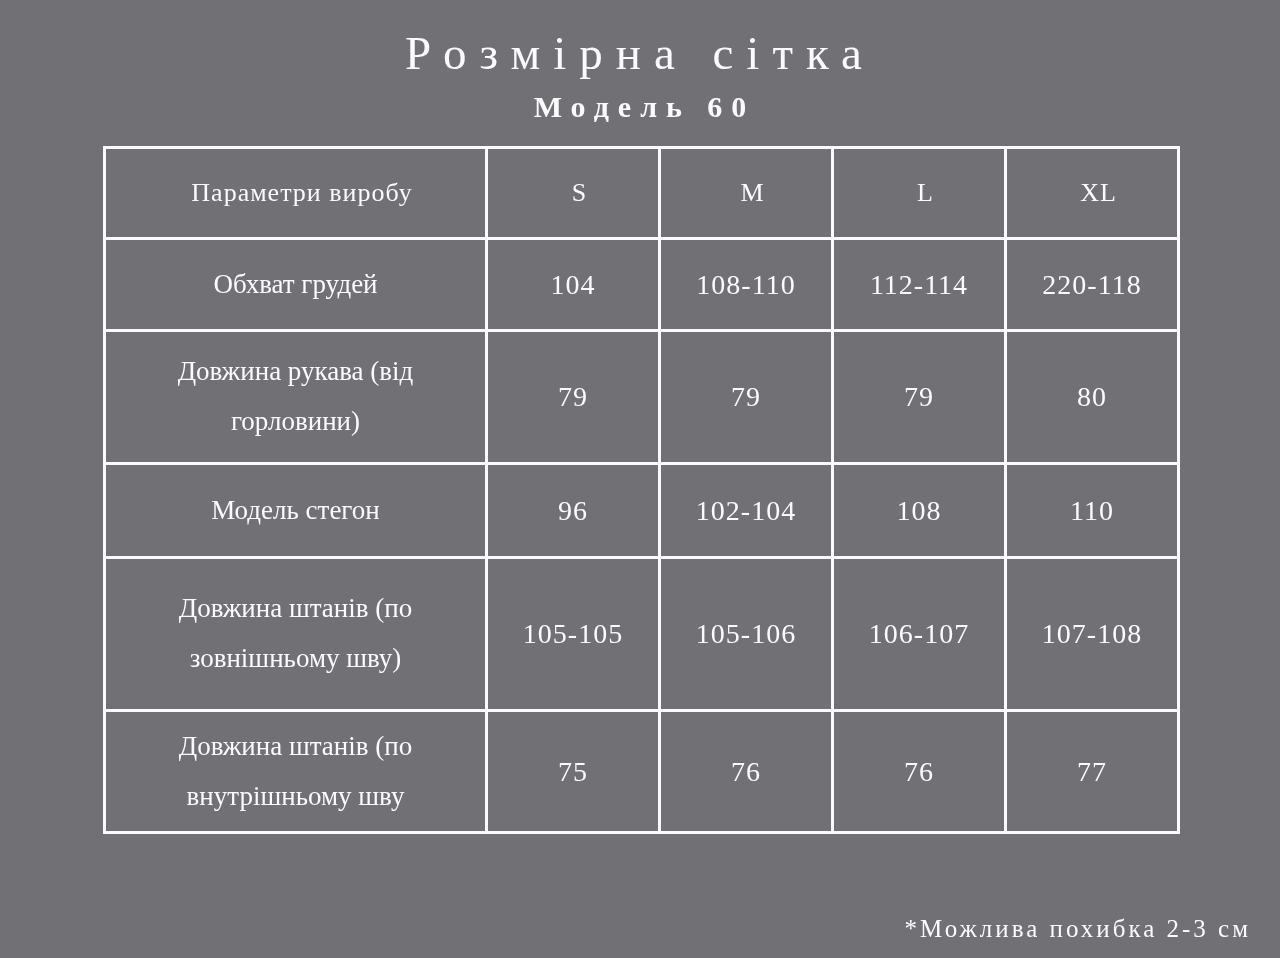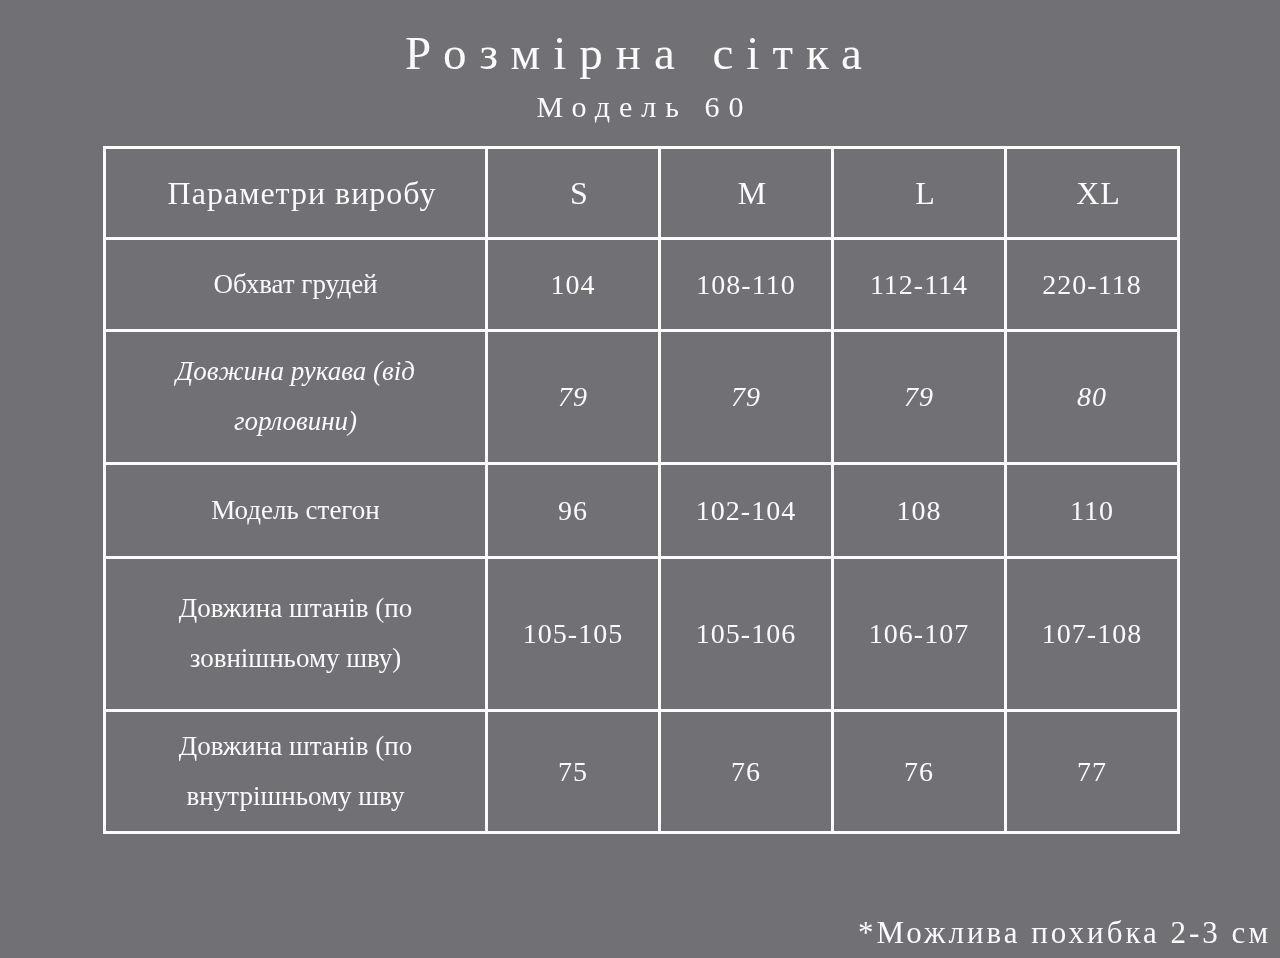--- a/index.html
+++ b/index.html
@@ -22,21 +22,21 @@
     letter-spacing: 13px;
     white-space: nowrap;
   }
   .subtitle {
     position: absolute;
     top: 90px;
     left: 0;
     width: 100%;
     text-align: center;
     font-size: 30px;
-    font-weight: 400;
+    font-weight: 700;
     letter-spacing: 9px;
     padding-left: 9px;
     white-space: nowrap;
   }
   table.size-table {
     position: absolute;
     left: 103px;
     top: 146px;
     width: 1074px;
     border-collapse: collapse;
@@ -44,46 +44,46 @@
   }
   .size-table th,
   .size-table td {
     border: 3px solid #fbfafd;
     text-align: center;
     vertical-align: middle;
     font-weight: 400;
     color: #fbfafd;
   }
   .size-table th {
-    font-size: 32px;
+    font-size: 26px;
     letter-spacing: 1px;
     padding-left: 13px;
   }
   .label-cell {
     font-size: 27px;
     line-height: 1.85;
     padding: 0 32px;
   }
   .value-cell {
     font-size: 28px;
     letter-spacing: 1px;
     font-variant-numeric: oldstyle-nums;
   }
   tr.r-head  { height: 91px; }
   tr.r-0 { height: 92px; }
   tr.r-1 { height: 91px; }
-  tr.r-2 { height: 133px; font-style: italic; }
+  tr.r-2 { height: 133px; }
   tr.r-3 { height: 94px; }
   tr.r-4 { height: 153px; }
   tr.r-5 { height: 122px; }
   .footnote {
     position: absolute;
-    right: 9px;
+    right: 29px;
     top: 915px;
-    font-size: 31px;
+    font-size: 25px;
     letter-spacing: 3px;
     white-space: nowrap;
   }
 </style>
 </head>
 <body>
 
 <div class="title">Розмірна сітка</div>
 <div class="subtitle">Модель 60</div>
 

